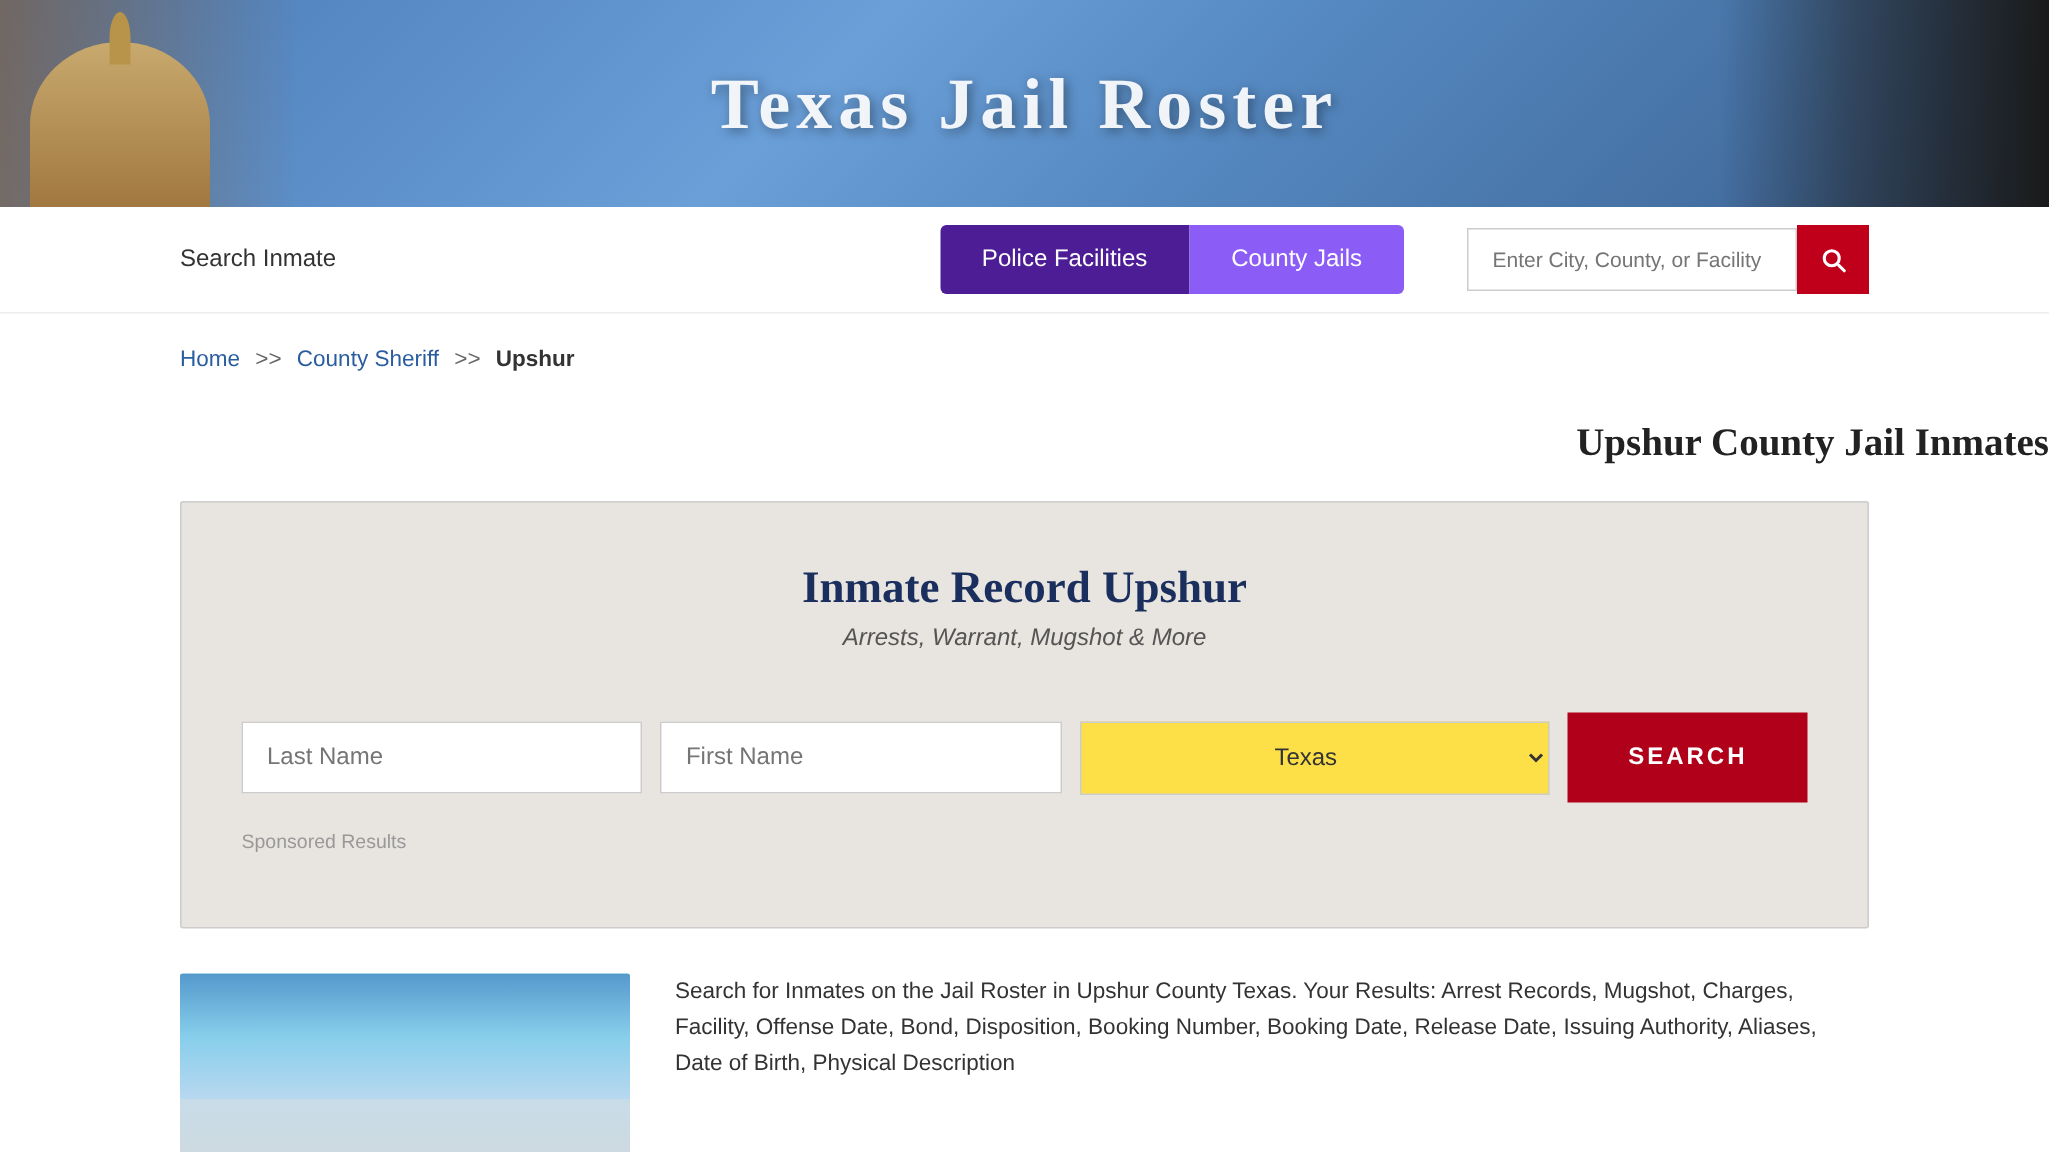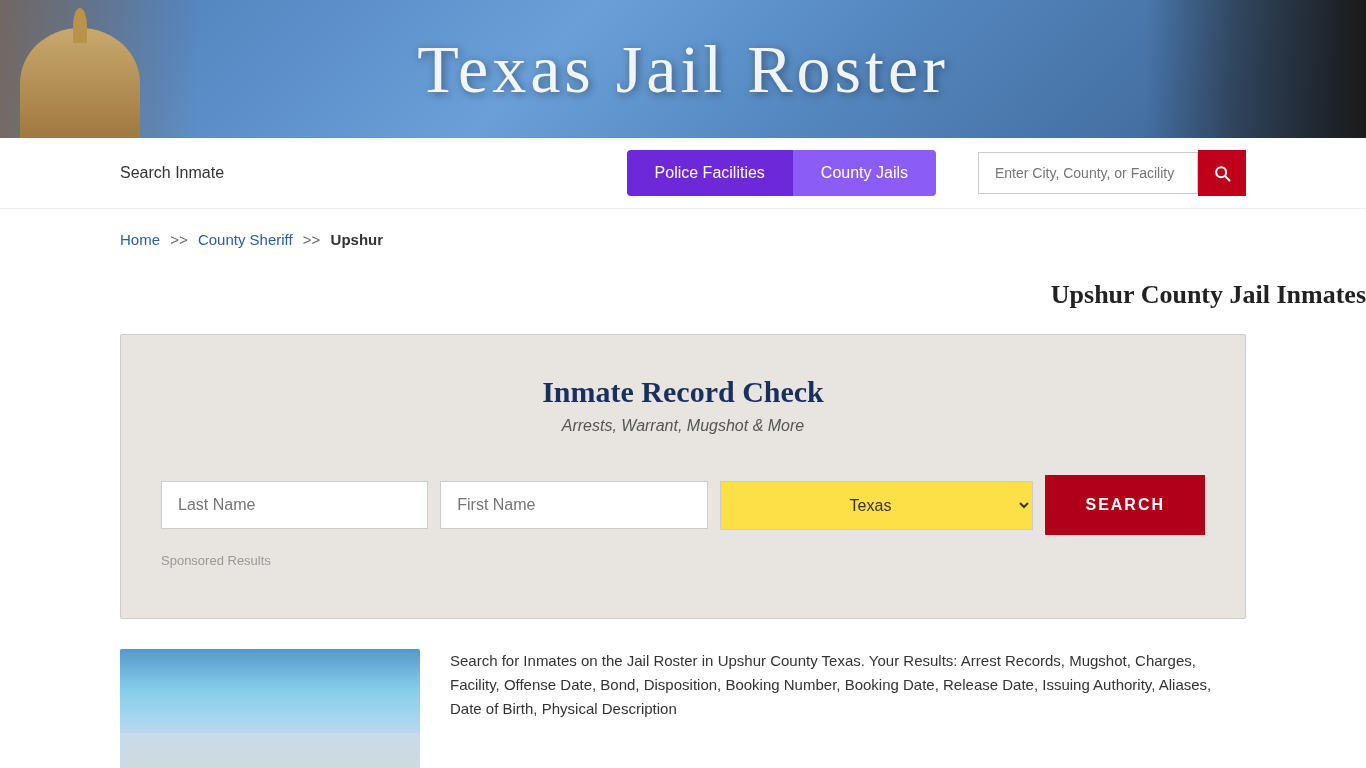--- a/index.html
+++ b/index.html
@@ -10,22 +10,22 @@
       width: 1366px;
       height: 138px;
       background: linear-gradient(135deg, #4a7ab5 0%, #6a9fd8 40%, #5588c0 60%, #3a6090 100%);
       position: relative;
       overflow: hidden;
       display: flex;
       align-items: center;
       justify-content: center;
     }
     .header-banner-title {
-      font-size: 68px;
-      font-weight: normal;
+      font-size: 48px;
+      font-weight: bold;
       color: rgba(255,255,255,0.92);
       letter-spacing: 4px;
       font-family: 'Times New Roman', serif;
       text-shadow: 2px 2px 8px rgba(0,0,0,0.4);
       z-index: 2;
     }
     .banner-left-overlay {
       position: absolute;
       left: 0;
       top: 0;
@@ -76,21 +76,21 @@
       font-size: 16px;
       color: #333;
       flex: 1;
     }
     .nav-buttons {
       display: flex;
       align-items: center;
       gap: 0;
     }
     .nav-btn-police {
-      background: #6d28d9;
+      background: #4c1d95;
       color: #fff;
       border: none;
       padding: 14px 28px;
       font-size: 16px;
       cursor: pointer;
       border-radius: 4px 0 0 4px;
     }
     .nav-btn-county {
       background: #8b5cf6;
       color: #fff;
@@ -295,21 +295,21 @@
   <a href="#">County Sheriff</a>
   <span class="separator">&gt;&gt;</span>
   <span class="current">Upshur</span>
 </div>
 
 <div class="page-title-wrap">
   <h1 class="page-title">Upshur County Jail Inmates</h1>
 </div>
 
 <div class="record-check-box">
-  <div class="record-check-title">Inmate Record Check</div>
+  <div class="record-check-title">Inmate Record Upshur</div>
   <div class="record-check-subtitle">Arrests, Warrant, Mugshot &amp; More</div>
   <div class="record-check-form">
     <input type="text" placeholder="Last Name" style="">
     <input type="text" placeholder="First Name" style="">
     <select id="state-select"><option value="Alabama">Alabama</option><option value="Alaska">Alaska</option><option value="Arizona">Arizona</option><option value="Arkansas">Arkansas</option><option value="California">California</option><option value="Colorado">Colorado</option><option value="Connecticut">Connecticut</option><option value="Delaware">Delaware</option><option value="Florida">Florida</option><option value="Georgia">Georgia</option><option value="Hawaii">Hawaii</option><option value="Idaho">Idaho</option><option value="Illinois">Illinois</option><option value="Indiana">Indiana</option><option value="Iowa">Iowa</option><option value="Kansas">Kansas</option><option value="Kentucky">Kentucky</option><option value="Louisiana">Louisiana</option><option value="Maine">Maine</option><option value="Maryland">Maryland</option><option value="Massachusetts">Massachusetts</option><option value="Michigan">Michigan</option><option value="Minnesota">Minnesota</option><option value="Mississippi">Mississippi</option><option value="Missouri">Missouri</option><option value="Montana">Montana</option><option value="Nebraska">Nebraska</option><option value="Nevada">Nevada</option><option value="New Hampshire">New Hampshire</option><option value="New Jersey">New Jersey</option><option value="New Mexico">New Mexico</option><option value="New York">New York</option><option value="North Carolina">North Carolina</option><option value="North Dakota">North Dakota</option><option value="Ohio">Ohio</option><option value="Oklahoma">Oklahoma</option><option value="Oregon">Oregon</option><option value="Pennsylvania">Pennsylvania</option><option value="Rhode Island">Rhode Island</option><option value="South Carolina">South Carolina</option><option value="South Dakota">South Dakota</option><option value="Tennessee">Tennessee</option><option value="Texas" selected="">Texas</option><option value="Utah">Utah</option><option value="Vermont">Vermont</option><option value="Virginia">Virginia</option><option value="Washington">Washington</option><option value="West Virginia">West Virginia</option><option value="Wisconsin">Wisconsin</option><option value="Wyoming">Wyoming</option></select>
     <button class="record-search-btn">SEARCH</button>
   </div>
   <div class="sponsored-results">Sponsored Results</div>
 </div>
 

